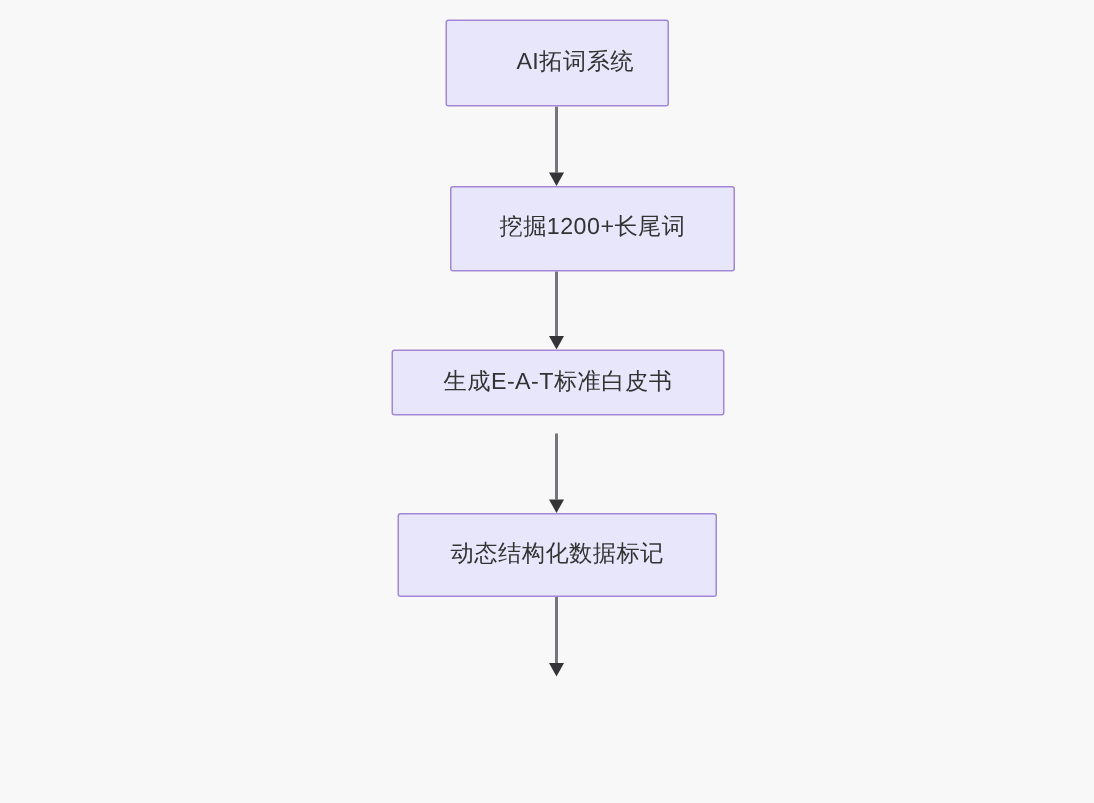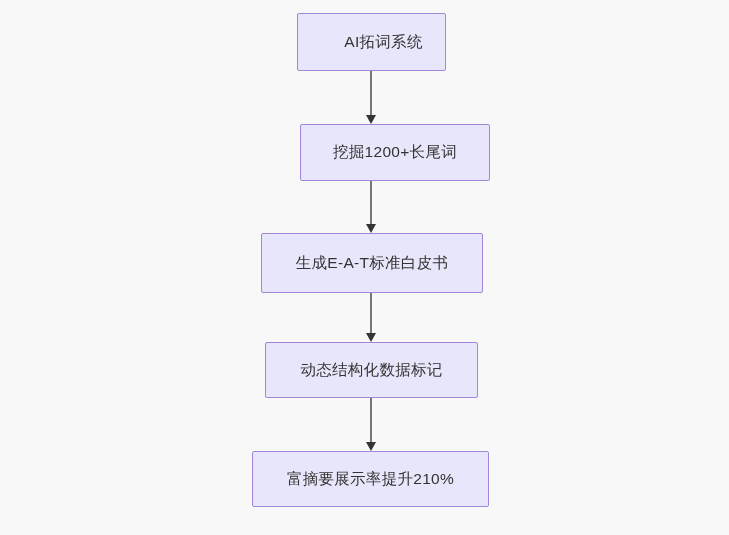--- a/index.html
+++ b/index.html
@@ -94,25 +94,22 @@
   </div>
 
   <div class="node" style="left:297px; top:13px; width:149px; height:58px;padding-left:24px;">
     <span class="node-label">AI拓词系统</span>
   </div>
 
   <div class="node" style="left:276px; top:124px; width:190px; height:57px;margin-left:24px;">
     <span class="node-label">挖掘1200+长尾词</span>
   </div>
 
-  <div class="node" style="left:261px; top:233px; width:222px; height:60px;">
+  <div class="node" style="left:261px; top:233px; width:222px; height:44px;">
     <span class="node-label">生成E-A-T标准白皮书</span>
   </div>
 
   <div class="node" style="left:265px; top:342px; width:213px; height:56px;align-items:center;">
     <span class="node-label">动态结构化数据标记</span>
   </div>
 
-  <div class="node" style="left:252px; top:451px; width:237px; height:56px;">
-    <span class="node-label">富摘要展示率提升210%</span>
-  </div>
 
 </div>
 
 </body></html>

